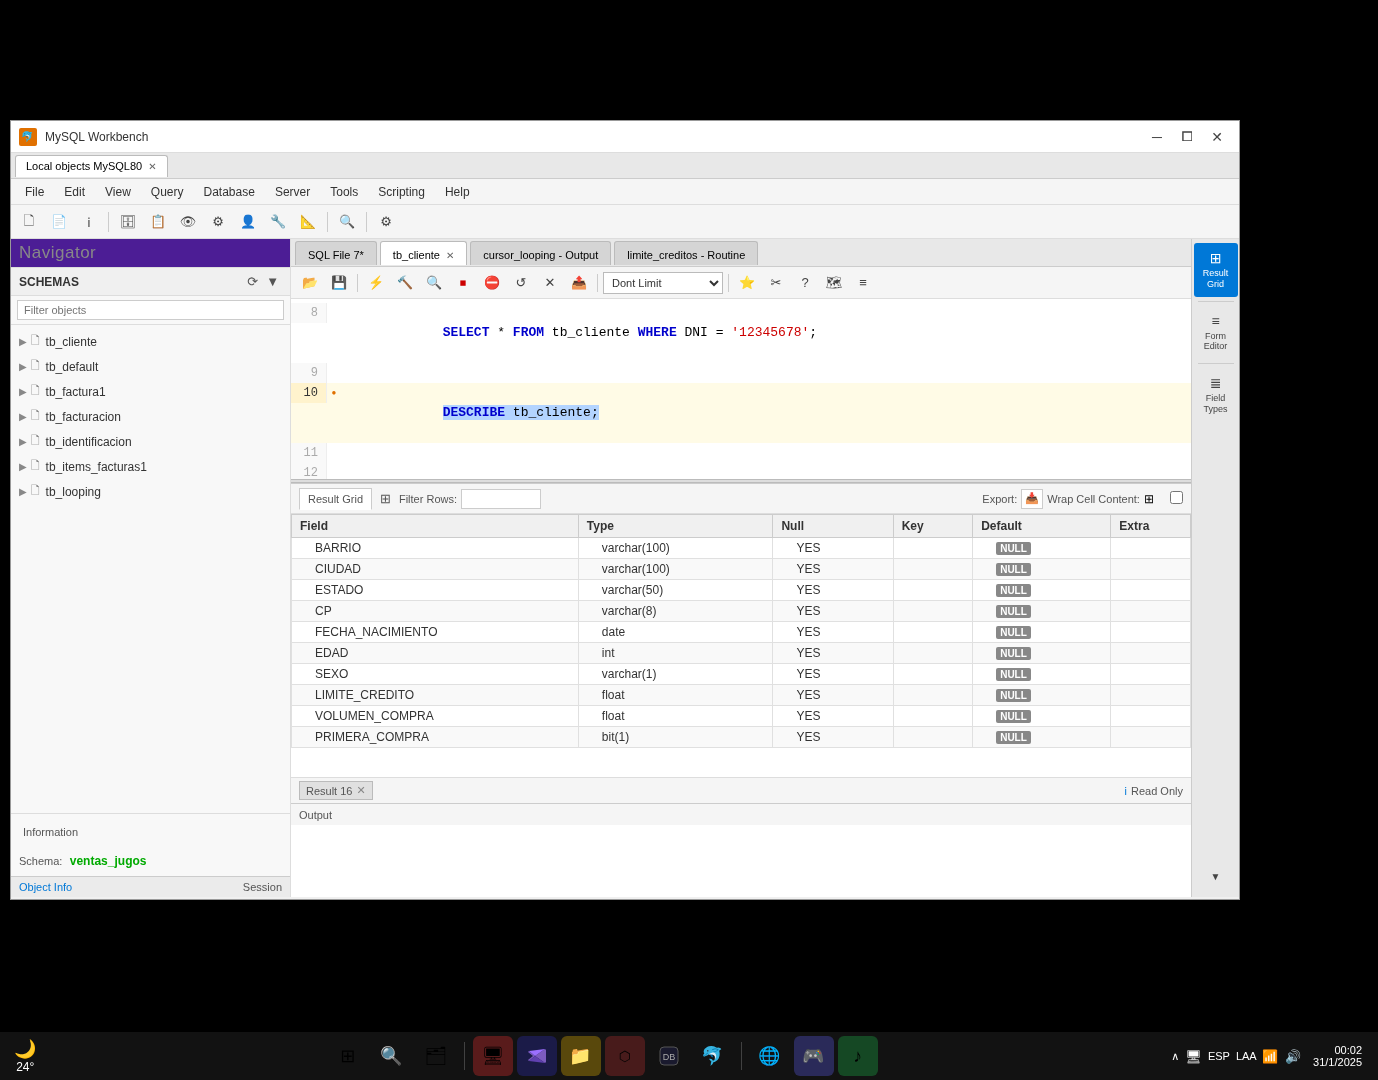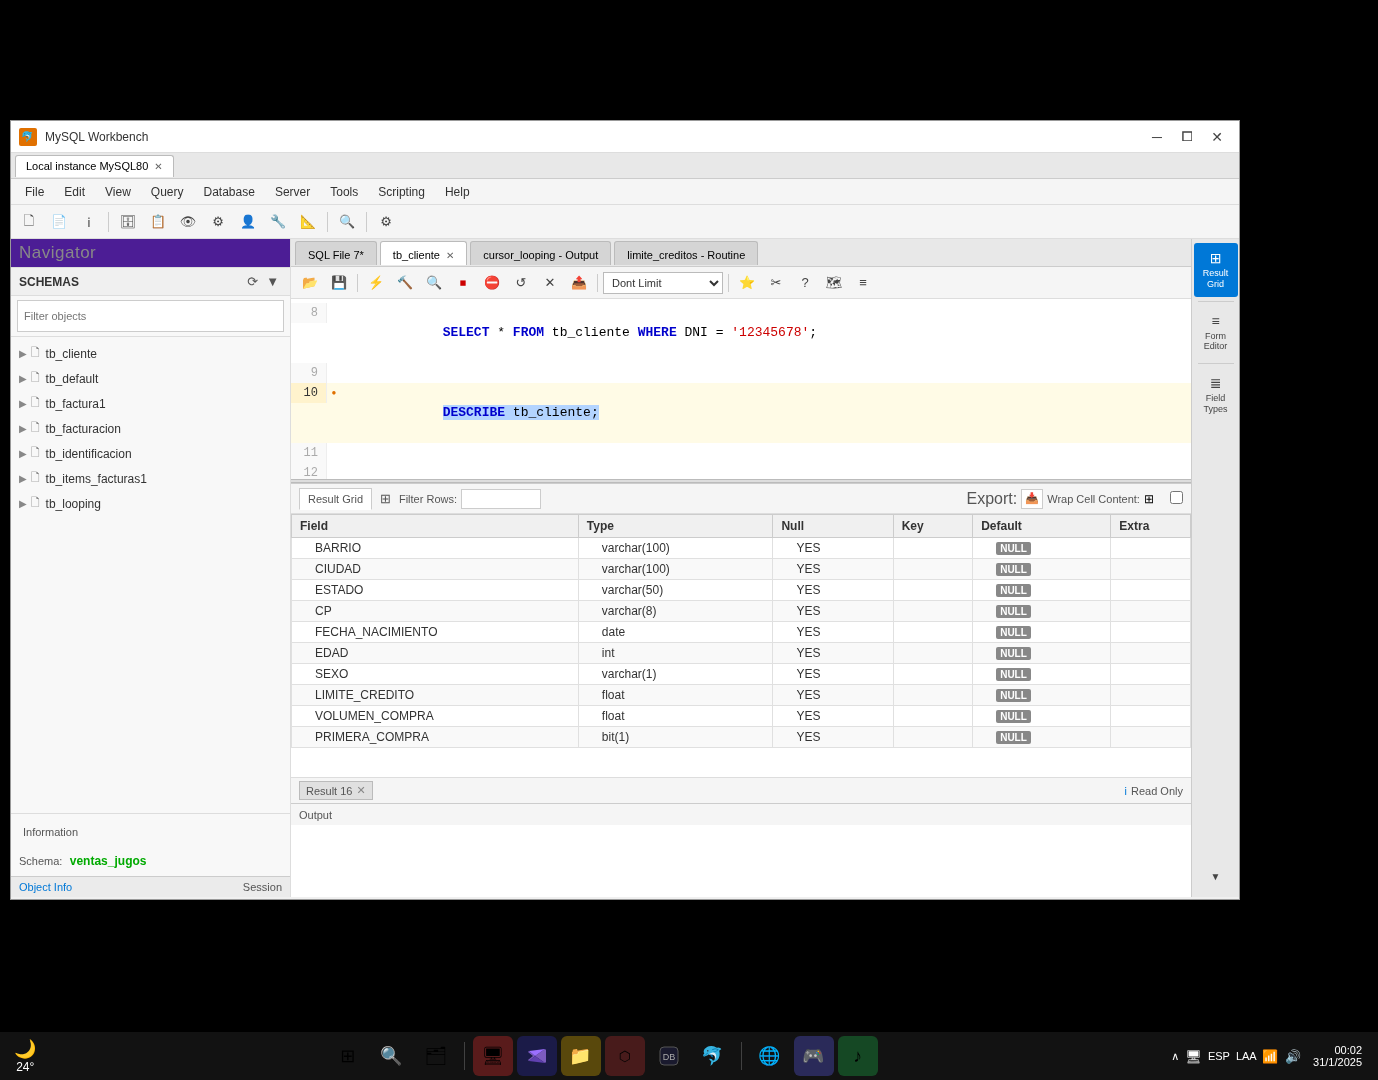--- a/index.html
+++ b/index.html
@@ -124,21 +124,21 @@
       border-right: 1px solid #ddd;
       display: flex;
       flex-direction: column;
     }
     .sidebar-search {
       display: flex; align-items: center;
       padding: 4px 6px;
       border-bottom: 1px solid #ddd;
     }
     .sidebar-search-input {
-      width: 100%; height: 32px;
+      width: 100%; height: 20px;
       border: 1px solid #ccc; background: #fff;
       padding: 0 6px; font-size: 11px; color: #999;
       outline: none;
     }
     .schema-list { flex: 1; overflow-y: auto; padding: 4px 0; }
     .schema-item {
       display: flex; align-items: center;
       padding: 3px 8px;
       cursor: pointer;
       font-size: 12px;
@@ -301,21 +301,21 @@
       font-size: 11px; color: #555;
       padding: 4px 8px;
       cursor: pointer;
       border: 1px solid transparent;
     }
     .result-tab.active { background: #fff; border-color: #ccc; border-bottom: 1px solid #fff; }
     .result-filter { display: flex; align-items: center; gap: 4px; }
     .result-filter-label { font-size: 11px; color: #555; }
     .result-filter-input { height: 20px; border: 1px solid #ccc; font-size: 11px; padding: 0 4px; width: 80px; }
     .result-export { display: flex; align-items: center; gap: 4px; margin-left: auto; }
-    .result-export-label { font-size: 16px; color: #555; }
+    .result-export-label { font-size: 11px; color: #555; }
     .export-btn { height: 20px; width: 22px; border: 1px solid #ccc; background: #fff; cursor: pointer; font-size: 11px; display: flex; align-items: center; justify-content: center; }
     .wrap-label { font-size: 11px; color: #555; }
     .wrap-icon { font-size: 12px; }
 
     
     .data-table {
       flex: 1;
       overflow: auto;
     }
     table {
@@ -500,21 +500,21 @@
     </div>
     <div class="title-bar-controls">
       <button class="title-bar-btn">─</button>
       <button class="title-bar-btn">⧠</button>
       <button class="title-bar-btn close">✕</button>
     </div>
   </div>
 
   <div class="tab-bar">
     <div class="tab-item active">
-      <span>Local instance MySQL80</span>
+      <span>Local objects MySQL80</span>
       <span class="tab-close">✕</span>
     </div>
   </div>
 
   <div class="menu-bar">
     <div class="menu-item">File</div>
     <div class="menu-item">Edit</div>
     <div class="menu-item">View</div>
     <div class="menu-item">Query</div>
     <div class="menu-item">Database</div>

